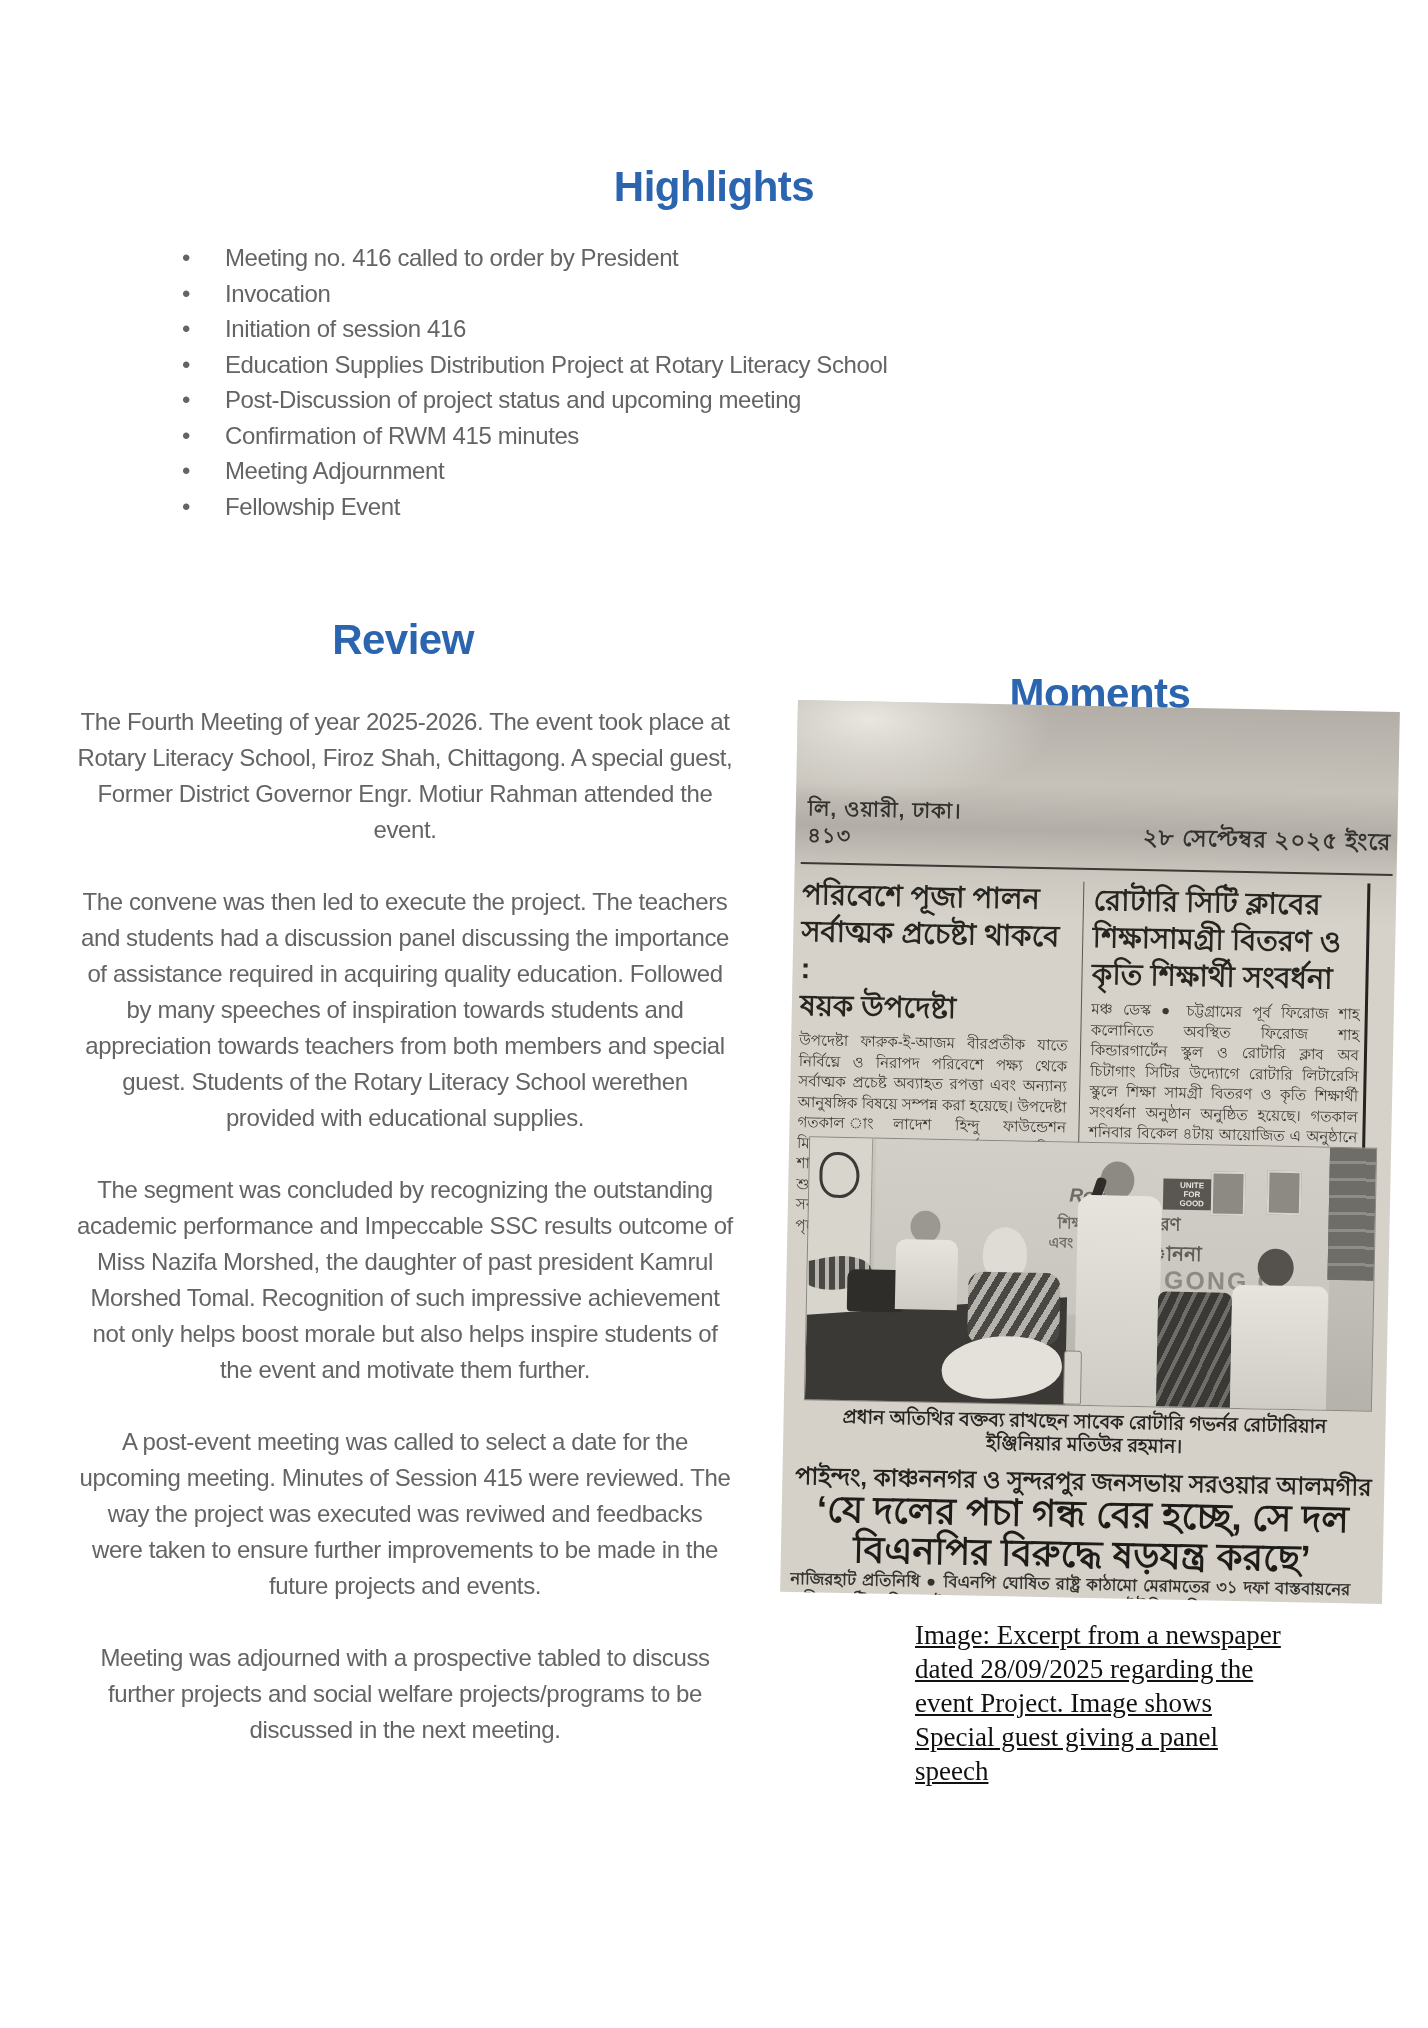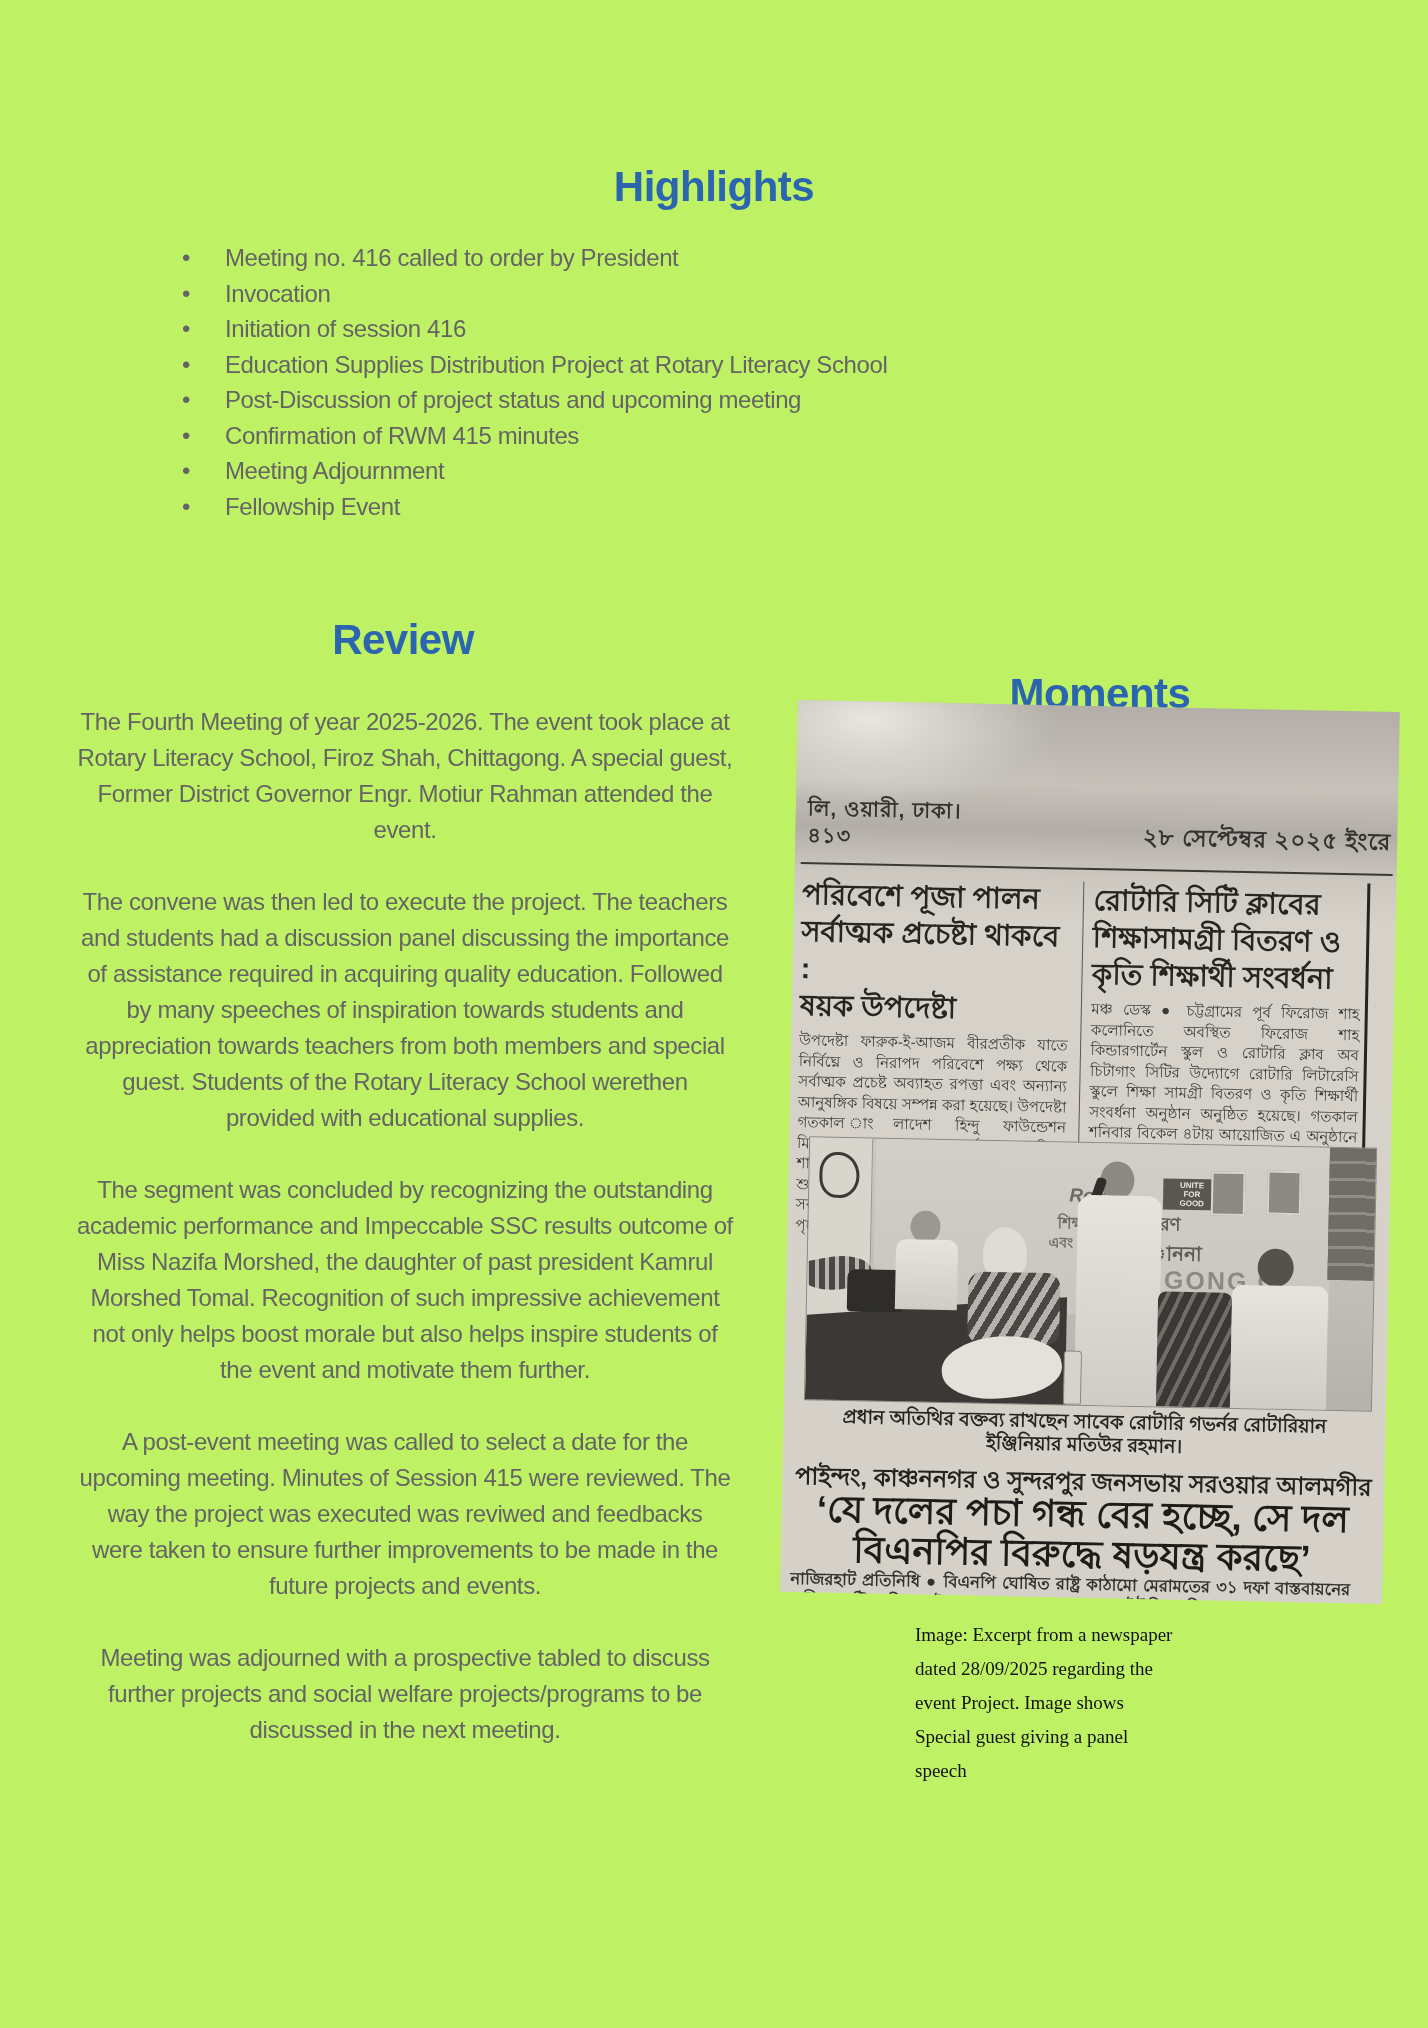--- a/index.html
+++ b/index.html
@@ -1,20 +1,20 @@
 <!DOCTYPE html>
 <html><head>
 <meta charset="utf-8">
 <style>
   html,body{margin:0;padding:0;background:#e8e8e8;}
   .page{
     position:relative;
     width:1428px;height:2028px;
     margin:0 auto;
-    background:#bef264;
+    background:#ffffff;
     overflow:hidden;
     font-family:"Liberation Sans", sans-serif;
   }
   
   .h-blue{
     position:absolute;
     color:#2c65af;
     font-weight:bold;
     font-size:42px;
     letter-spacing:-0.5px;
@@ -151,22 +151,23 @@
   .np-smalltext{
     position:absolute;top:868px;left:10px;right:32px;
     font-size:16.5px;line-height:21px;font-weight:bold;
     text-align:justify;color:#33322e;
   }
 
   
   #moments-caption{
     position:absolute;top:1618px;left:915px;width:420px;
     font-family:"Liberation Serif", serif;
-    font-size:19px;line-height:34px;color:#111111;
+    font-size:27px;line-height:34px;color:#111111;
     white-space:pre-line;
+    text-decoration:underline;
   }
 </style>
 </head>
 <body>
 
 <div class="page">
 
   <div id="highlights-title" class="h-blue">Highlights</div>
   <ul id="highlights-list">
     <li>Meeting no. 416 called to order by President</li>

